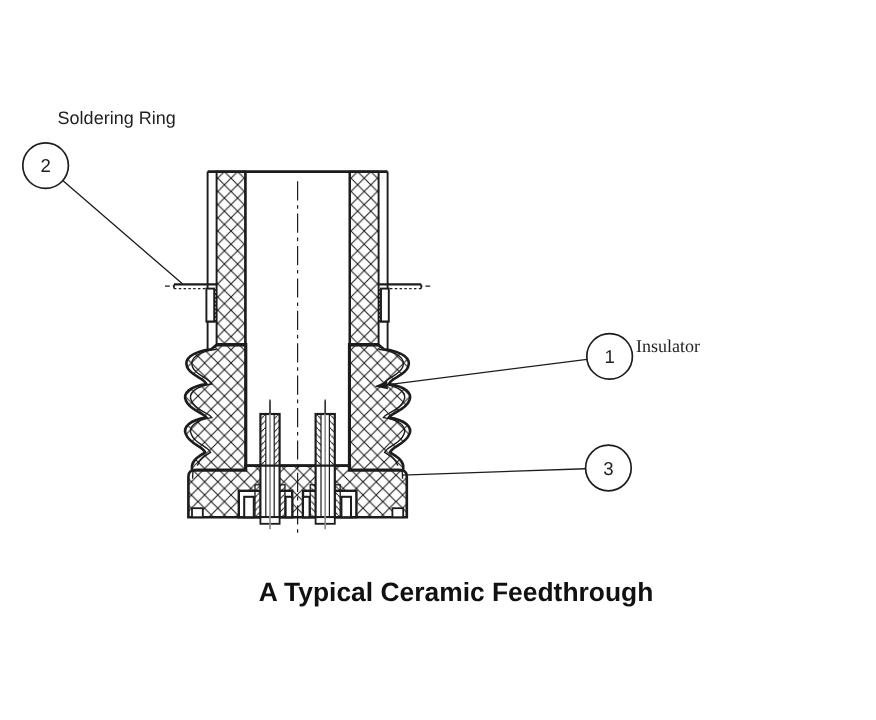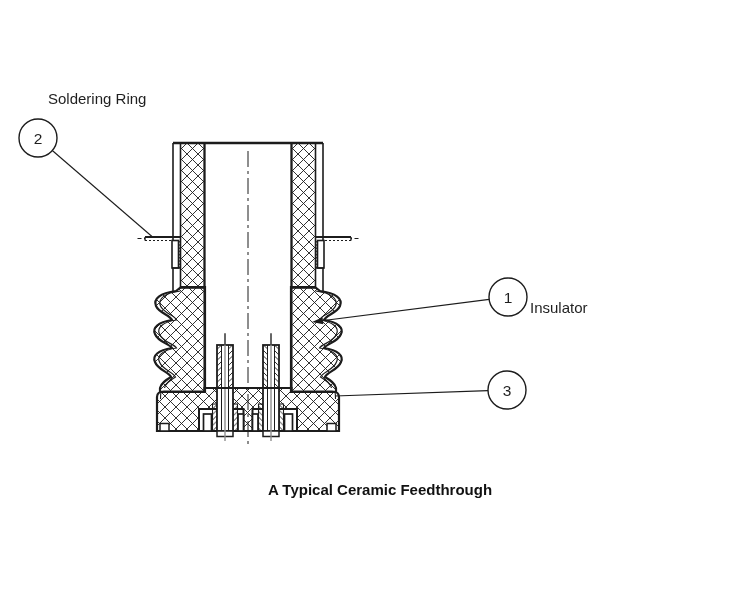--- a/index.html
+++ b/index.html
@@ -19,27 +19,27 @@
     line-height: 18px;
     white-space: nowrap;
     color: #1f1f1f;
   }
   .fig-title {
     position: absolute;
     left: 200px;
     top: 481px;
     width: 360px;
     text-align: center;
-    font-size: 15px;
+    font-size: 22px;
     font-weight: bold;
     color: #111111;
     white-space: nowrap;
   }
   #label-soldering-ring { left: 48px;  top: 90px;  }
-  #label-insulator      { left: 530px; top: 299px; }
+  #label-insulator      { left: 530px; top: 280px; font-family: Liberation Serif, serif; }
   #label-current-feed   { left: 532px; top: 381px; }
 </style>
 </head>
 <body>
 
 <div id="stage">
 
   <svg id="drawing" width="730" height="600" viewBox="0 0 730 600" stroke-linecap="butt" stroke-linejoin="miter">
     <defs>
 

